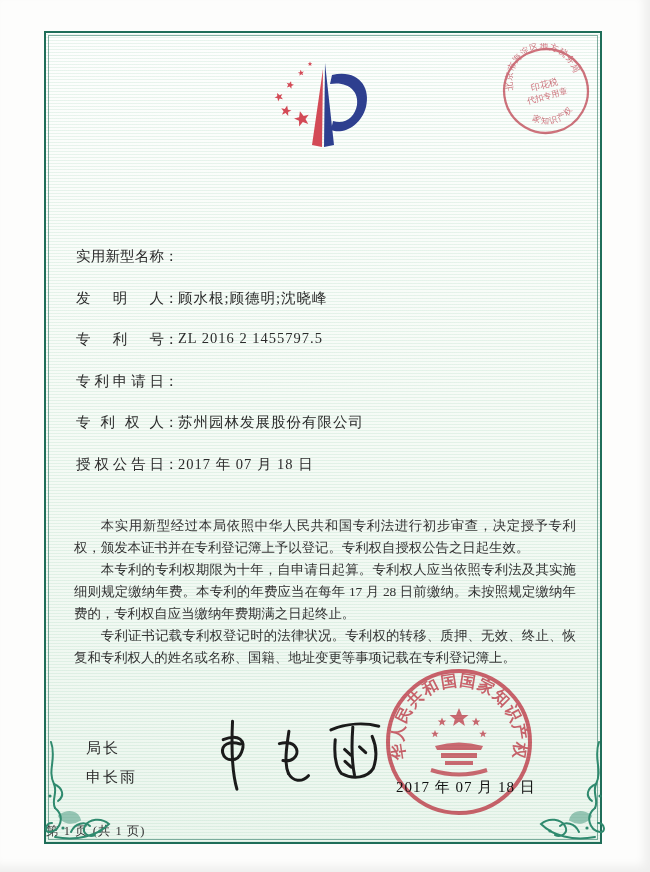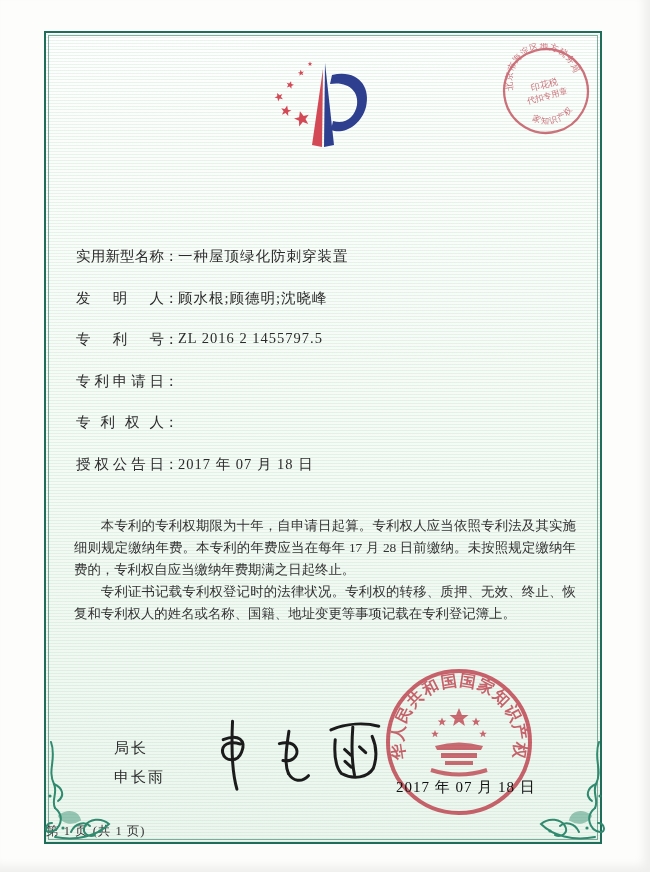--- a/index.html
+++ b/index.html
@@ -41,21 +41,21 @@
   }
   .field-colon{width:14px;}
   .field-value{letter-spacing:1px;}
   .body-text{
     left:28px;top:482px;width:502px;
     font-size:13.4px;line-height:1.64;text-align:justify;color:#333;
   }
   .body-text p{margin:0;text-indent:2em;}
   .director{
     left:40px;top:700px;font-family:"Liberation Sans","DejaVu Sans",sans-serif;
-    font-size:15px;line-height:29px;color:#2b2b2b;letter-spacing:2px;margin-left:28px;
+    font-size:15px;line-height:29px;color:#2b2b2b;letter-spacing:2px;
   }
   .signature{left:148px;top:672px;}
   .big-seal{left:333px;top:629px;opacity:0.88;mix-blend-mode:multiply;}
   .issue-date{
     left:350px;top:745px;font-size:15px;letter-spacing:1px;color:#101010;z-index:5;
   }
   .footer{
     left:0;top:790px;width:100%;text-align:left;font-size:12.5px;color:#333;letter-spacing:1px;
   }
   .logo{left:226px;top:24px;}
@@ -106,48 +106,49 @@
       <text x="55" y="51" text-anchor="middle" font-size="10.5">印花税</text>
       <text x="55" y="64" text-anchor="middle" font-size="9.5">代扣专用章</text>
     </g>
   </svg>
 
 
   <div class="abs fields">
     <div class="field-row">
       <span class="field-label">实用新型名称</span>
       <span class="field-colon">：</span>
-      <span class="field-value">一种屋顶绿化防刺穿装置</span>
     </div>
     <div class="field-row">
       <span class="field-label">发明人</span>
       <span class="field-colon">：</span>
       <span class="field-value">顾水根;顾德明;沈晓峰</span>
     </div>
     <div class="field-row">
       <span class="field-label">专利号</span>
       <span class="field-colon">：</span>
       <span class="field-value">ZL 2016 2 1455797.5</span>
     </div>
     <div class="field-row">
       <span class="field-label">专利申请日</span>
       <span class="field-colon">：</span>
     </div>
     <div class="field-row">
       <span class="field-label">专利权人</span>
       <span class="field-colon">：</span>
+      <span class="field-value">苏州园林发展股份有限公司</span>
     </div>
     <div class="field-row">
       <span class="field-label">授权公告日</span>
       <span class="field-colon">：</span>
       <span class="field-value">2017 年 07 月 18 日</span>
     </div>
   </div>
 
   <div class="abs body-text">
+    <p>本实用新型经过本局依照中华人民共和国专利法进行初步审查，决定授予专利权，颁发本证书并在专利登记簿上予以登记。专利权自授权公告之日起生效。</p>
     <p>本专利的专利权期限为十年，自申请日起算。专利权人应当依照专利法及其实施细则规定缴纳年费。本专利的年费应当在每年 17 月 28 日前缴纳。未按照规定缴纳年费的，专利权自应当缴纳年费期满之日起终止。</p>
     <p>专利证书记载专利权登记时的法律状况。专利权的转移、质押、无效、终止、恢复和专利权人的姓名或名称、国籍、地址变更等事项记载在专利登记簿上。</p>
   </div>
 
   <div class="abs director">
     <div>局长</div>
     <div>申长雨</div>
   </div>
 
   <svg class="abs signature" width="210" height="115" viewBox="0 0 210 115">

